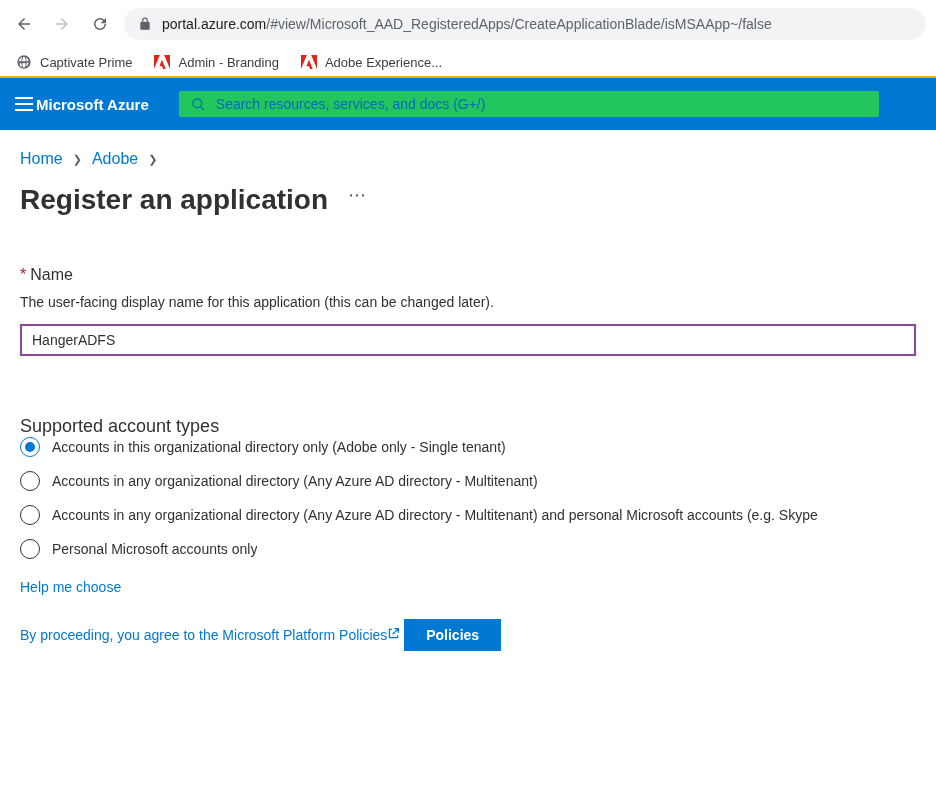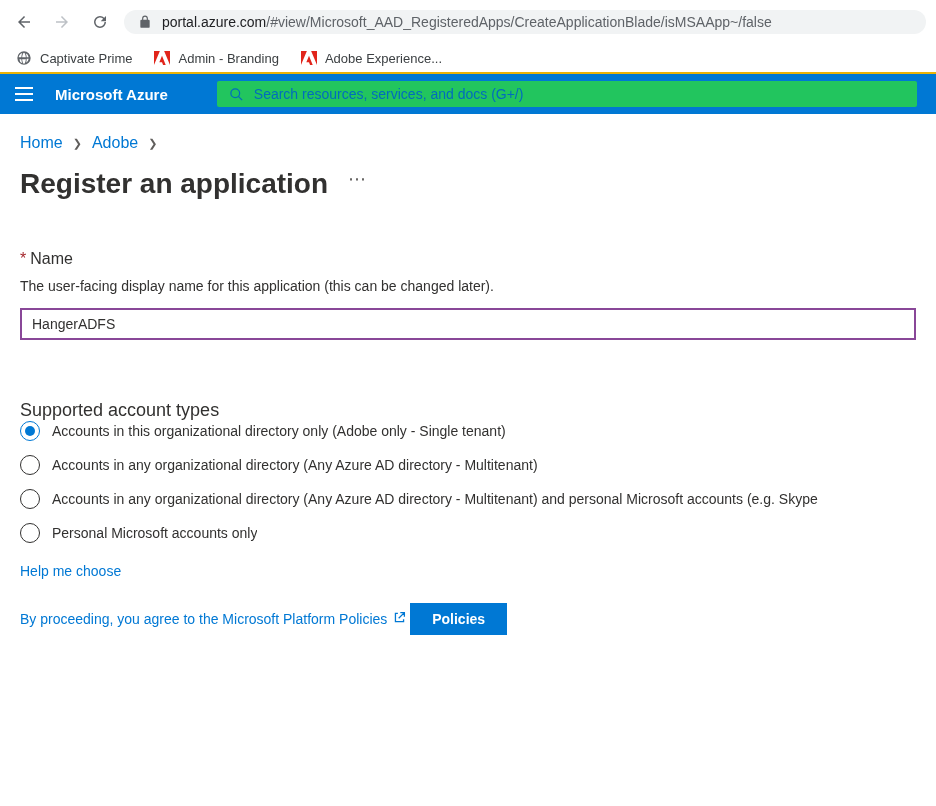--- a/index.html
+++ b/index.html
@@ -3,33 +3,33 @@
   <meta charset="utf-8">
   <style>
     * { box-sizing: border-box; margin: 0; padding: 0; }
     body { font-family: "Segoe UI", Arial, sans-serif; font-size: 14px; color: #323130; width: 936px; background: #fff; }
     
     
     .browser-bar { display: flex; align-items: center; padding: 8px 10px; gap: 10px; background: #fff; }
     .nav-btn { width: 28px; height: 28px; display: flex; align-items: center; justify-content: center; cursor: pointer; border-radius: 50%; }
     .nav-btn svg { fill: #5f6368; }
     .nav-btn.disabled svg { fill: #bdc1c6; }
-    .url-bar { flex: 1; display: flex; align-items: center; background: #f1f3f4; border-radius: 16px; padding: 6px 14px; height: 24px; gap: 10px; }
+    .url-bar { flex: 1; display: flex; align-items: center; background: #f1f3f4; border-radius: 16px; padding: 6px 14px; height: 32px; gap: 10px; }
     .url-text { color: #202124; font-size: 14px; white-space: nowrap; overflow: hidden; }
     .url-text .host { color: #202124; }
     .url-text .path { color: #5f6368; }
     
     .bookmarks-bar { display: flex; align-items: center; padding: 6px 16px; gap: 22px; background: #fff; border-bottom: 2px solid #eab308; }
     .bookmark-item { display: flex; align-items: center; gap: 8px; cursor: pointer; font-size: 13px; color: #3c4043; }
     .favicon { width: 16px; height: 16px; display: inline-flex; align-items: center; justify-content: center; }
     .adobe-favicon { width: 16px; height: 14px; }
     .adobe-favicon svg { width: 16px; height: 14px; }
     
     
-    .azure-header { background: #0078d4; height: 40px; display: flex; align-items: center; padding: 4px 12px; gap: 19px; }
+    .azure-header { background: #0078d4; height: 52px; display: flex; align-items: center; padding: 4px 12px; gap: 0; }
     .hamburger { width: 24px; height: 24px; display: flex; align-items: center; justify-content: center; cursor: pointer; }
     .azure-brand { color: #fff; font-weight: 600; font-size: 15px; }
     .search-box { flex: 1; max-width: 700px; display: flex; align-items: center; background: #22c55e; border-radius: 2px; padding: 5px 12px; gap: 10px; margin-left: 30px; }
     .search-box input { flex: 1; background: transparent; border: none; outline: none; font-size: 14px; color: #004578; }
     .search-box input::placeholder { color: #006cbe; }
     
     
     .content { padding: 20px; }
     .breadcrumb { display: flex; align-items: center; gap: 10px; margin-bottom: 16px; }
     .breadcrumb a { color: #0078d4; text-decoration: none; font-size: 16px; }
@@ -48,21 +48,21 @@
     .section-heading { font-size: 18px; font-weight: 400; color: #323130; margin-top: 60px; }
     .subheading { font-size: 14px; color: #323130; margin-bottom: 22px; }
     
     .radio-group { display: flex; flex-direction: column; gap: 14px; margin-bottom: 20px; }
     .radio-item { display: flex; align-items: center; gap: 12px; cursor: pointer; }
     .radio-circle { width: 20px; height: 20px; border: 1px solid #323130; border-radius: 50%; display: flex; align-items: center; justify-content: center; flex-shrink: 0; }
     .radio-circle.selected { border-color: #0078d4; }
     .radio-dot { width: 10px; height: 10px; background: #0078d4; border-radius: 50%; }
     .radio-label { font-size: 14px; color: #323130; white-space: nowrap; overflow: hidden; }
     .help-link { color: #0078d4; font-size: 14px; cursor: pointer; }
-    .policies-link { color: #0078d4; font-size: 14px; cursor: pointer; display: inline-flex; align-items: center; gap: 6px; margin-bottom: 30px; }
+    .policies-link { color: #0078d4; font-size: 14px; cursor: pointer; display: inline-flex; align-items: center; gap: 0; margin-bottom: 30px; }
     .ext-link-icon svg { width: 13px; height: 13px; }
     
     .register-btn { background: #0078d4; color: #fff; border: none; padding: 8px 22px; font-size: 14px; font-weight: 600; cursor: pointer; }
     
     .cutoff-section { max-height: 18px; overflow: hidden; }
   </style>
 </head>
 <body>
 
 <div class="browser-bar">

